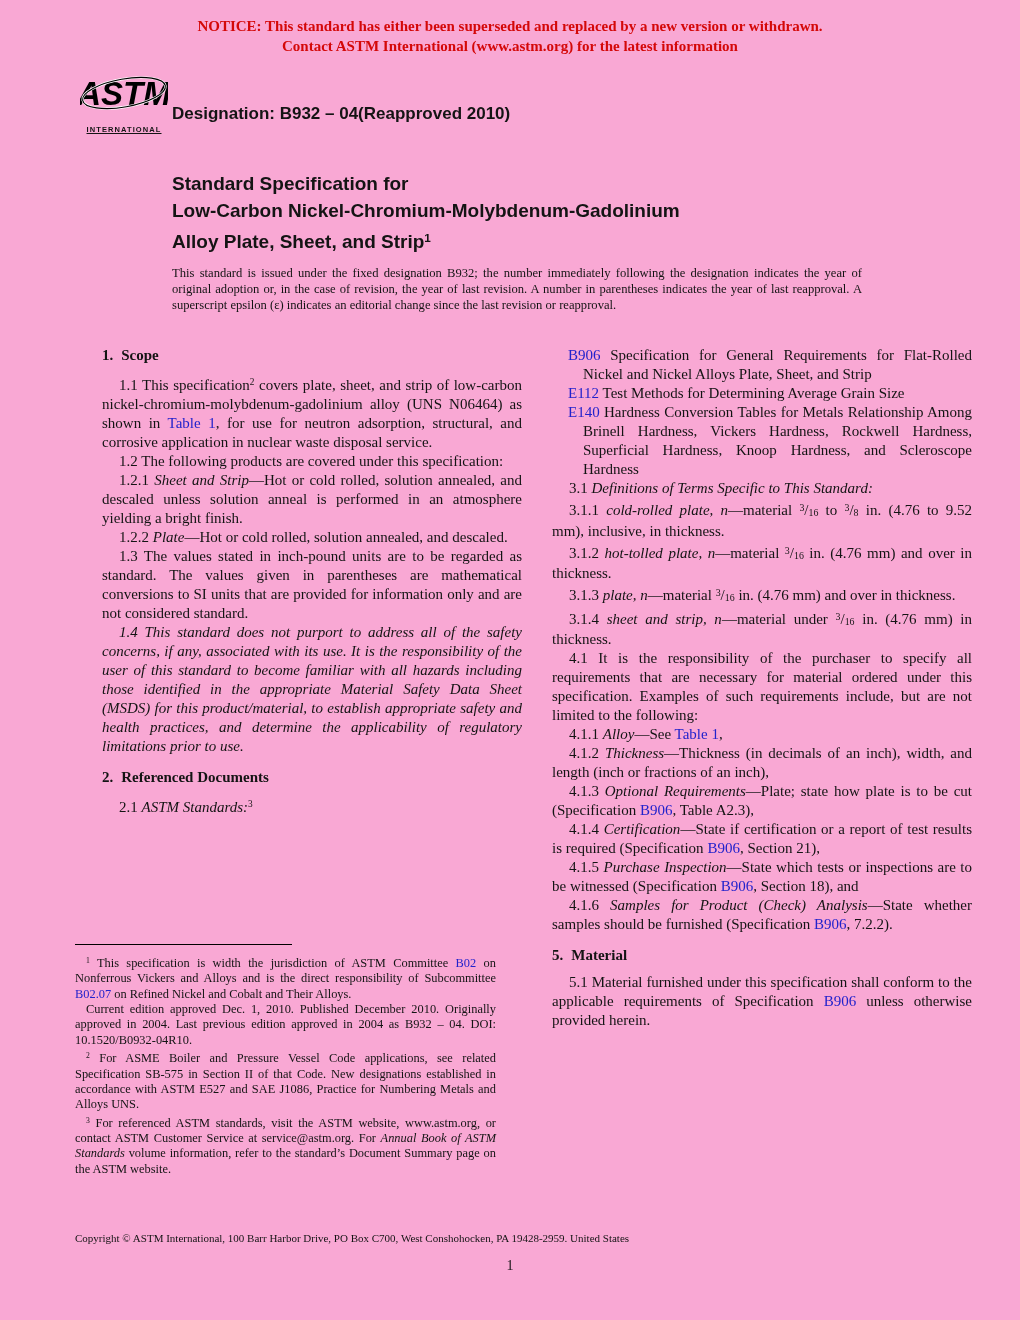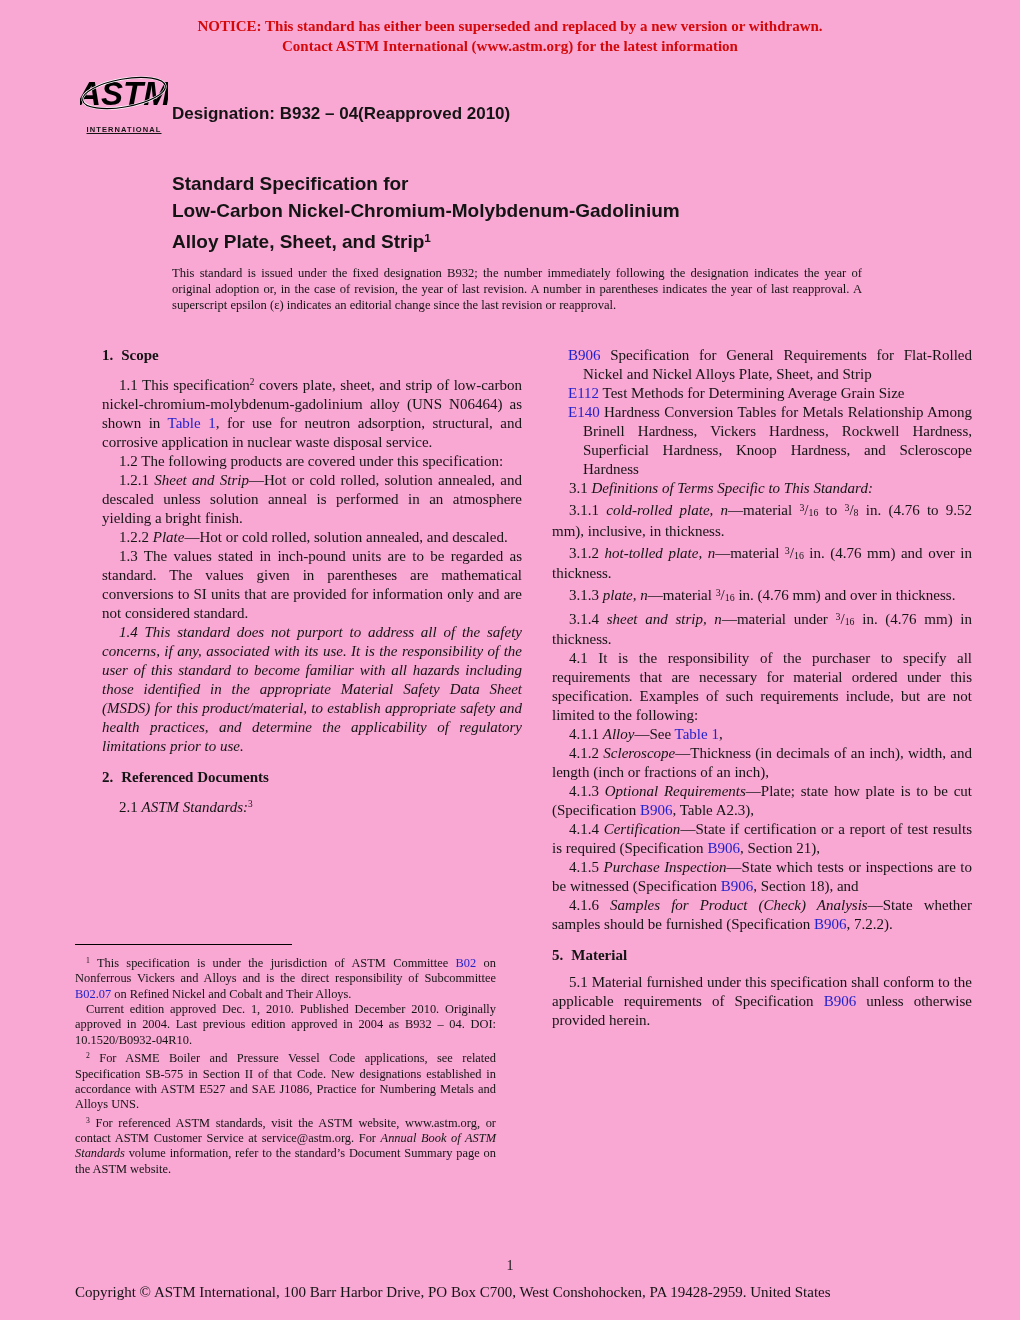--- a/index.html
+++ b/index.html
@@ -40,21 +40,21 @@
   .run-i{font-style:italic;}
   .run-link{color:var(--link_blue);cursor:pointer;}
   .run-sup{font-size:0.62em;vertical-align:0.5em;}
   .run-num{font-size:0.66em;vertical-align:0.38em;}
   .run-den{font-size:0.66em;vertical-align:-0.08em;}
 
   .footnotes{position:absolute;left:75px;top:944px;width:421px;}
   .fn-rule{width:217px;border-top:1.4px solid #000;margin-bottom:8px;}
   .fn{margin:0;font-size:12.4px;line-height:15.4px;text-align:justify;text-indent:11px;hyphens:auto;}
 
-  .copyright{position:absolute;left:75px;top:1284px;font-size:15px;}
+  .copyright{position:absolute;left:75px;top:1232px;font-size:11px;}
   .pagenum{position:absolute;left:0;top:1258px;width:100%;text-align:center;font-size:14px;}
 </style>
 </head>
 <body>
 
 <div class="page">
 
   <div class="notice">
     <div>NOTICE: This standard has either been superseded and replaced by a new version or withdrawn.</div>
     <div>Contact ASTM International (www.astm.org) for the latest information</div>
@@ -97,34 +97,34 @@
       <p class="ref"><span class="run-link">B906</span><span> Specification for General Requirements for Flat-Rolled Nickel and Nickel Alloys Plate, Sheet, and Strip</span></p>
       <p class="ref"><span class="run-link">E112</span><span> Test Methods for Determining Average Grain Size</span></p>
       <p class="ref"><span class="run-link">E140</span><span> Hardness Conversion Tables for Metals Relationship Among Brinell Hardness, Vickers Hardness, Rockwell Hardness, Superficial Hardness, Knoop Hardness, and Scleroscope Hardness</span></p>
       <p class="para"><span>3.1 </span><span class="run-i">Definitions of Terms Specific to This Standard:</span></p>
       <p class="para"><span>3.1.1 </span><span class="run-i">cold-rolled plate, n</span><span>—material </span><span class="run-num">3</span><span>/</span><span class="run-den">16</span><span> to </span><span class="run-num">3</span><span>/</span><span class="run-den">8</span><span> in. (4.76 to 9.52 mm), inclusive, in thickness.</span></p>
       <p class="para"><span>3.1.2 </span><span class="run-i">hot-tolled plate, n</span><span>—material </span><span class="run-num">3</span><span>/</span><span class="run-den">16</span><span> in. (4.76 mm) and over in thickness.</span></p>
       <p class="para"><span>3.1.3 </span><span class="run-i">plate, n</span><span>—material </span><span class="run-num">3</span><span>/</span><span class="run-den">16</span><span> in. (4.76 mm) and over in thickness.</span></p>
       <p class="para"><span>3.1.4 </span><span class="run-i">sheet and strip, n</span><span>—material under </span><span class="run-num">3</span><span>/</span><span class="run-den">16</span><span> in. (4.76 mm) in thickness.</span></p>
       <p class="para"><span>4.1 It is the responsibility of the purchaser to specify all requirements that are necessary for material ordered under this specification. Examples of such requirements include, but are not limited to the following:</span></p>
       <p class="para"><span>4.1.1 </span><span class="run-i">Alloy</span><span>—See </span><span class="run-link">Table 1</span><span>,</span></p>
-      <p class="para"><span>4.1.2 </span><span class="run-i">Scleroscope</span><span>—Thickness (in decimals of an inch), width, and length (inch or fractions of an inch),</span></p>
+      <p class="para"><span>4.1.2 </span><span class="run-i">Thickness</span><span>—Thickness (in decimals of an inch), width, and length (inch or fractions of an inch),</span></p>
       <p class="para"><span>4.1.3 </span><span class="run-i">Optional Requirements</span><span>—Plate; state how plate is to be cut (Specification </span><span class="run-link">B906</span><span>, Table A2.3),</span></p>
       <p class="para"><span>4.1.4 </span><span class="run-i">Certification</span><span>—State if certification or a report of test results is required (Specification </span><span class="run-link">B906</span><span>, Section 21),</span></p>
       <p class="para"><span>4.1.5 </span><span class="run-i">Purchase Inspection</span><span>—State which tests or inspections are to be witnessed (Specification </span><span class="run-link">B906</span><span>, Section 18), and</span></p>
       <p class="para"><span>4.1.6 </span><span class="run-i">Samples for Product (Check) Analysis</span><span>—State whether samples should be furnished (Specification </span><span class="run-link">B906</span><span>, 7.2.2).</span></p>
       <h3 class="sec"><span class="secnum">5.</span><span>Material</span></h3>
       <p class="para"><span>5.1 Material furnished under this specification shall conform to the applicable requirements of Specification </span><span class="run-link">B906</span><span> unless otherwise provided herein.</span></p>
     </div>
 
   </div>
 
   <div class="footnotes">
     <div class="fn-rule"></div>
-    <p class="fn"><span class="run-sup">1</span><span> This specification is under the jurisdiction of ASTM Committee </span><span class="run-link">B02</span><span> on Nonferrous Vickers and Alloys and is the direct responsibility of Subcommittee </span><span class="run-link">B02.07</span><span> on Refined Nickel and Cobalt and Their Alloys.</span></p>
+    <p class="fn"><span class="run-sup">1</span><span> This specification is width the jurisdiction of ASTM Committee </span><span class="run-link">B02</span><span> on Nonferrous Vickers and Alloys and is the direct responsibility of Subcommittee </span><span class="run-link">B02.07</span><span> on Refined Nickel and Cobalt and Their Alloys.</span></p>
     <p class="fn"><span>Current edition approved Dec. 1, 2010. Published December 2010. Originally approved in 2004. Last previous edition approved in 2004 as B932 – 04. DOI: 10.1520/B0932-04R10.</span></p>
     <p class="fn"><span class="run-sup">2</span><span> For ASME Boiler and Pressure Vessel Code applications, see related Specification SB-575 in Section II of that Code. New designations established in accordance with ASTM E527 and SAE J1086, Practice for Numbering Metals and Alloys UNS.</span></p>
     <p class="fn"><span class="run-sup">3</span><span> For referenced ASTM standards, visit the ASTM website, www.astm.org, or contact ASTM Customer Service at service@astm.org. For </span><span class="run-i">Annual Book of ASTM Standards</span><span> volume information, refer to the standard’s Document Summary page on the ASTM website.</span></p>
   </div>
 
   <div class="copyright">Copyright © ASTM International, 100 Barr Harbor Drive, PO Box C700, West Conshohocken, PA 19428-2959. United States</div>
   <div class="pagenum">1</div>
 
 </div>
 

